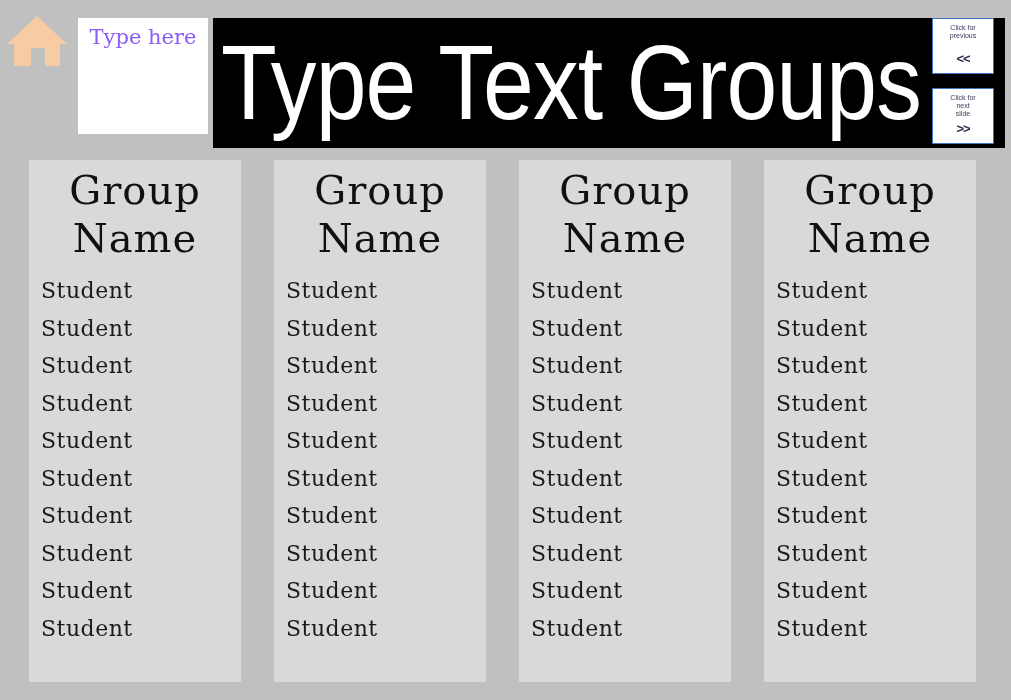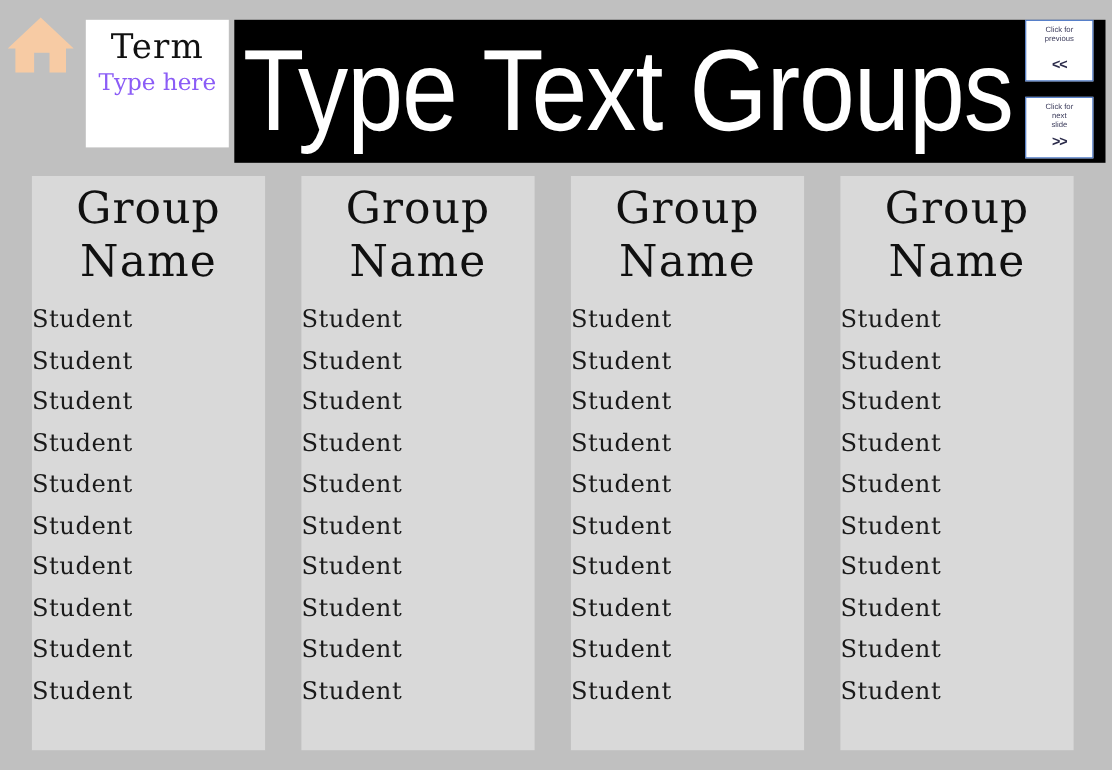--- a/index.html
+++ b/index.html
@@ -139,21 +139,21 @@
     font-family: "DejaVu Serif", serif;
     font-size: 40px;
     line-height: 48px;
     color: #101010;
     text-align: center;
     padding-top: 6px;
     white-space: pre-line;
     letter-spacing: 1px;
   }
   .student-list {
-    margin: 10px 0 0 0;
+    margin: 10px 0 0 12px;
     padding: 0;
     list-style: none;
   }
   .student-list li {
     font-family: "DejaVu Serif", serif;
     font-size: 22px;
     line-height: 37.5px;
     color: #1a1a1a;
     letter-spacing: 0.5px;
     white-space: nowrap;
@@ -162,21 +162,20 @@
 </head>
 <body>
 
 <div id="home-icon">
   <svg viewBox="0 0 66 66" width="66" height="66" aria-hidden="true">
     <polygon points="33,8 63,36 56,36 56,58 41,58 41,40 27,40 27,58 10,58 10,36 3,36" fill="#f7cba4"></polygon>
   </svg>
 </div>
 
 <div id="term-box">
-  <div class="term-title">Term</div>
   <div class="term-hint">Type
 here</div>
 </div>
 
 <div id="title-banner">
   <div class="title-text" style="transform: translateY(-50%) scaleX(0.869565);">Type Text Groups</div>
 </div>
 
 <div class="nav-button" id="btn-prev">
   <div class="nav-label">Click for

